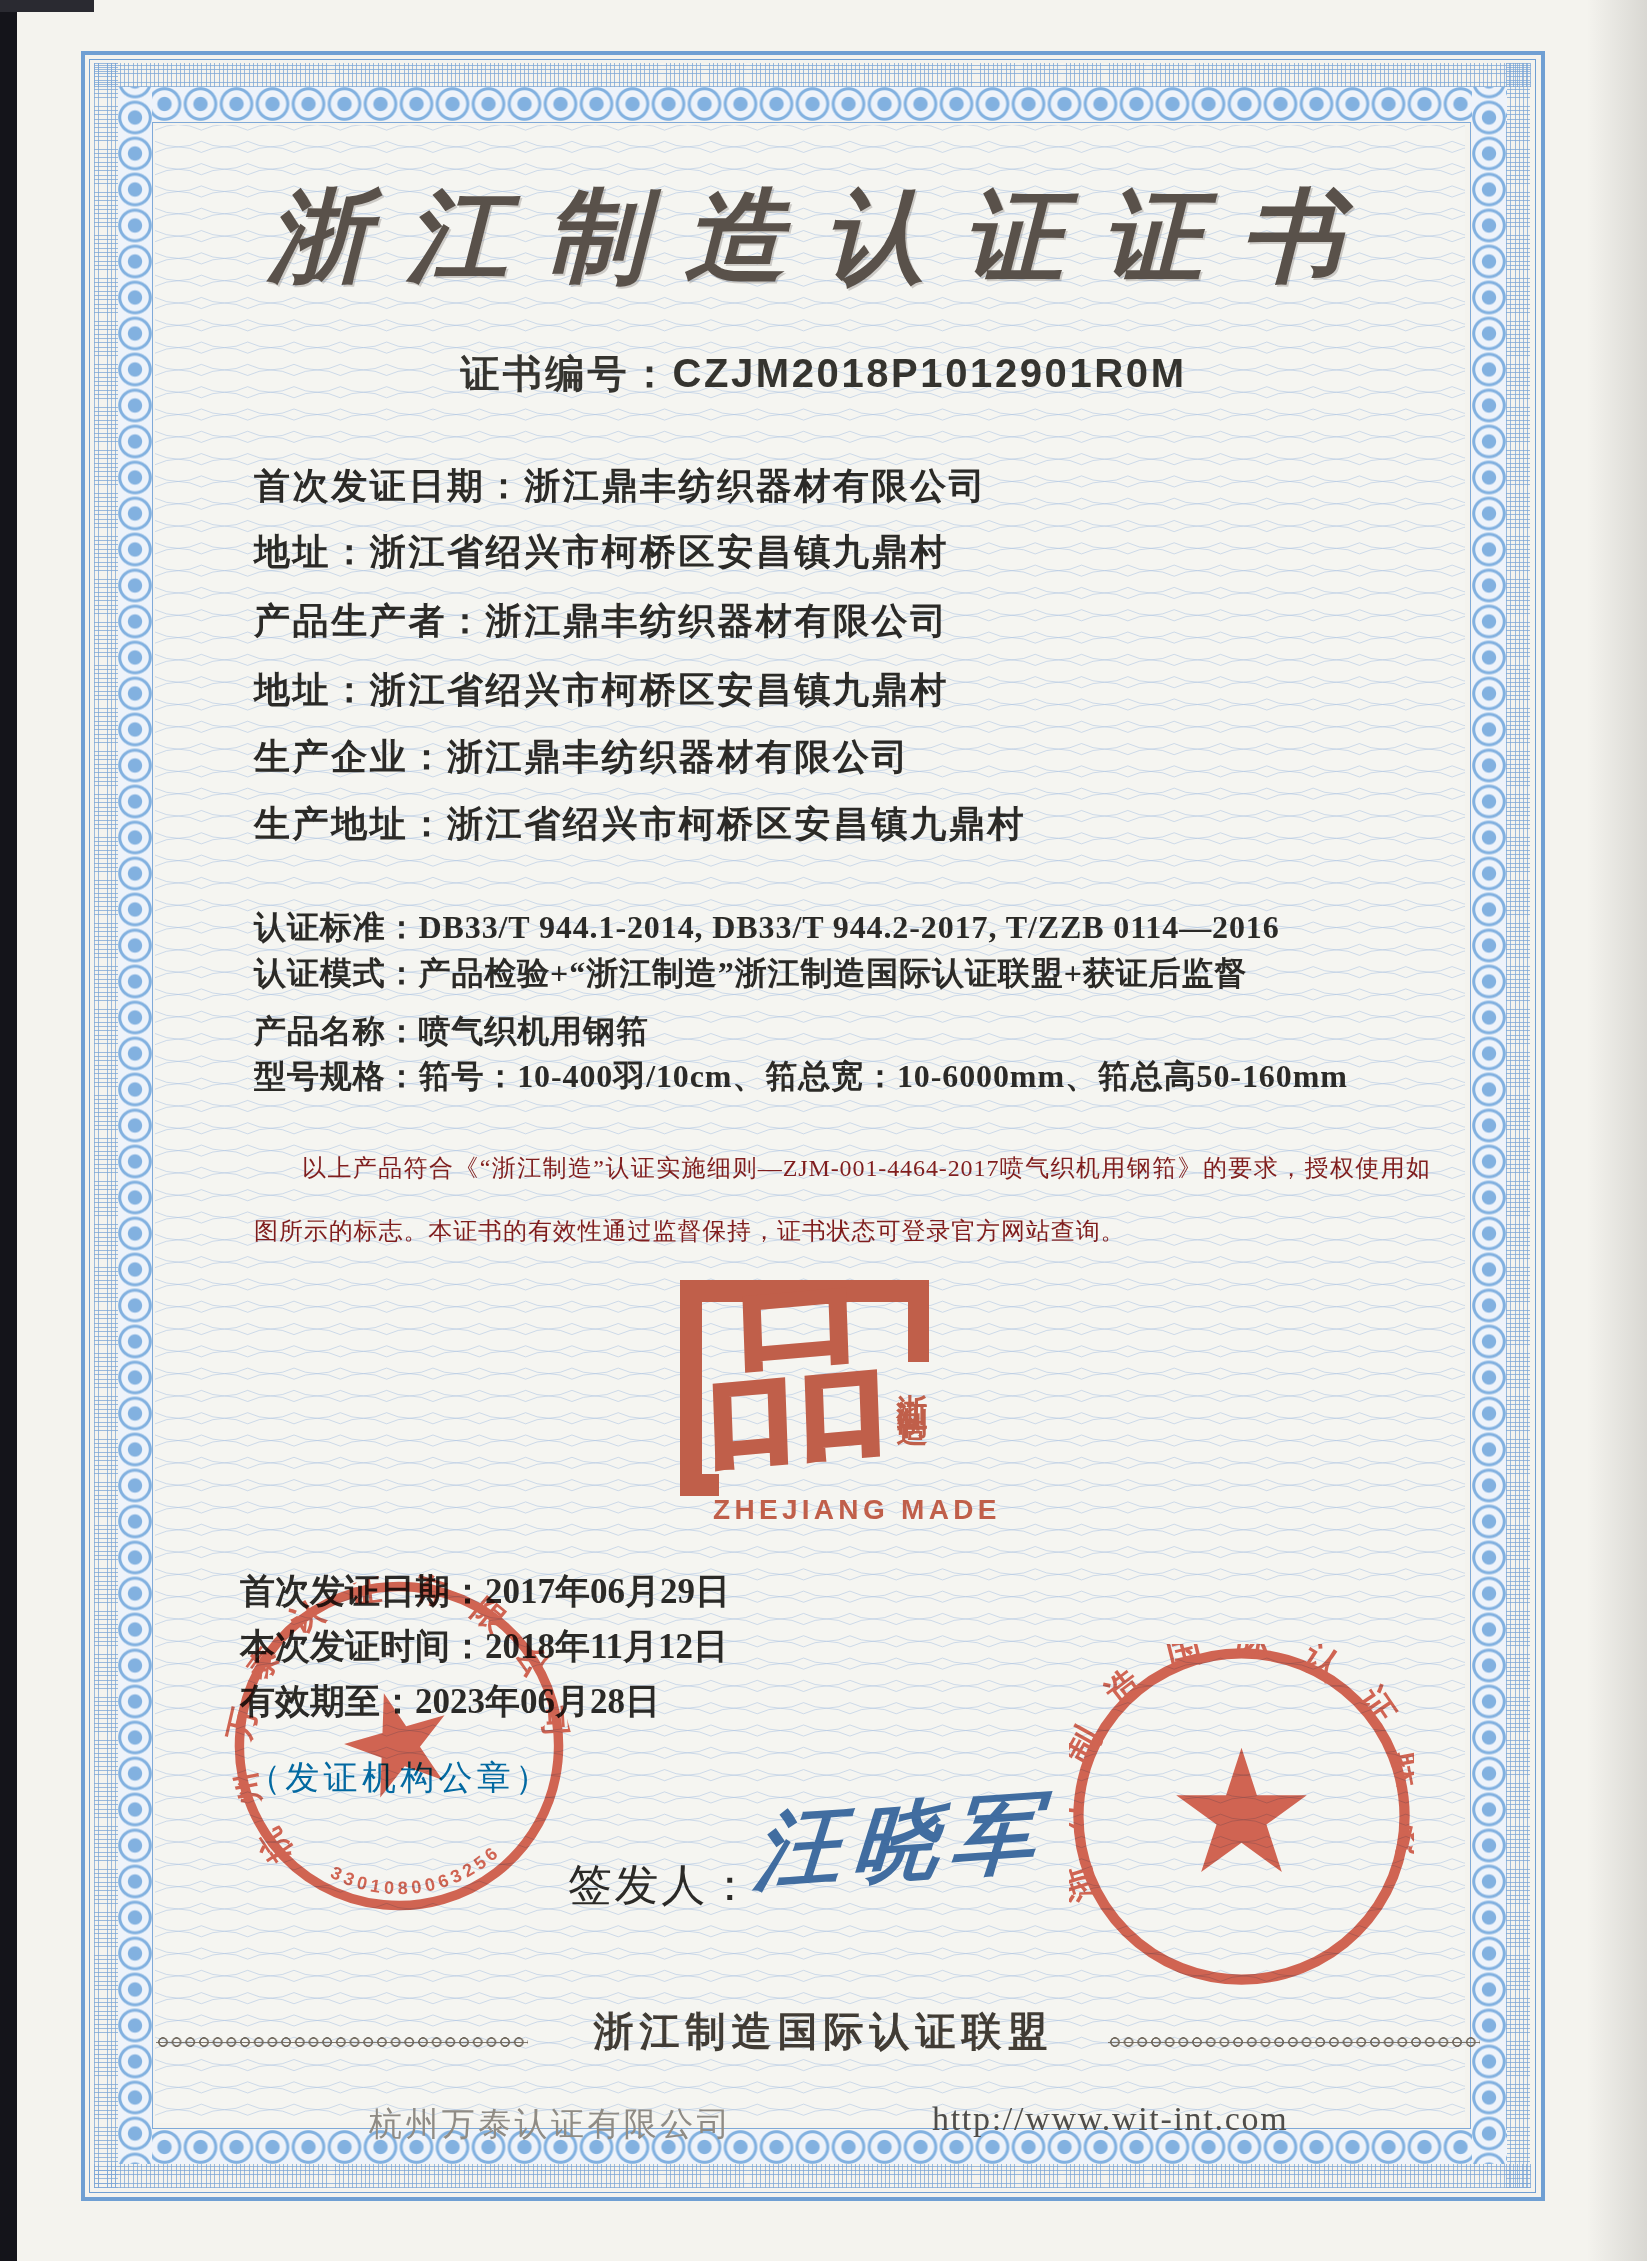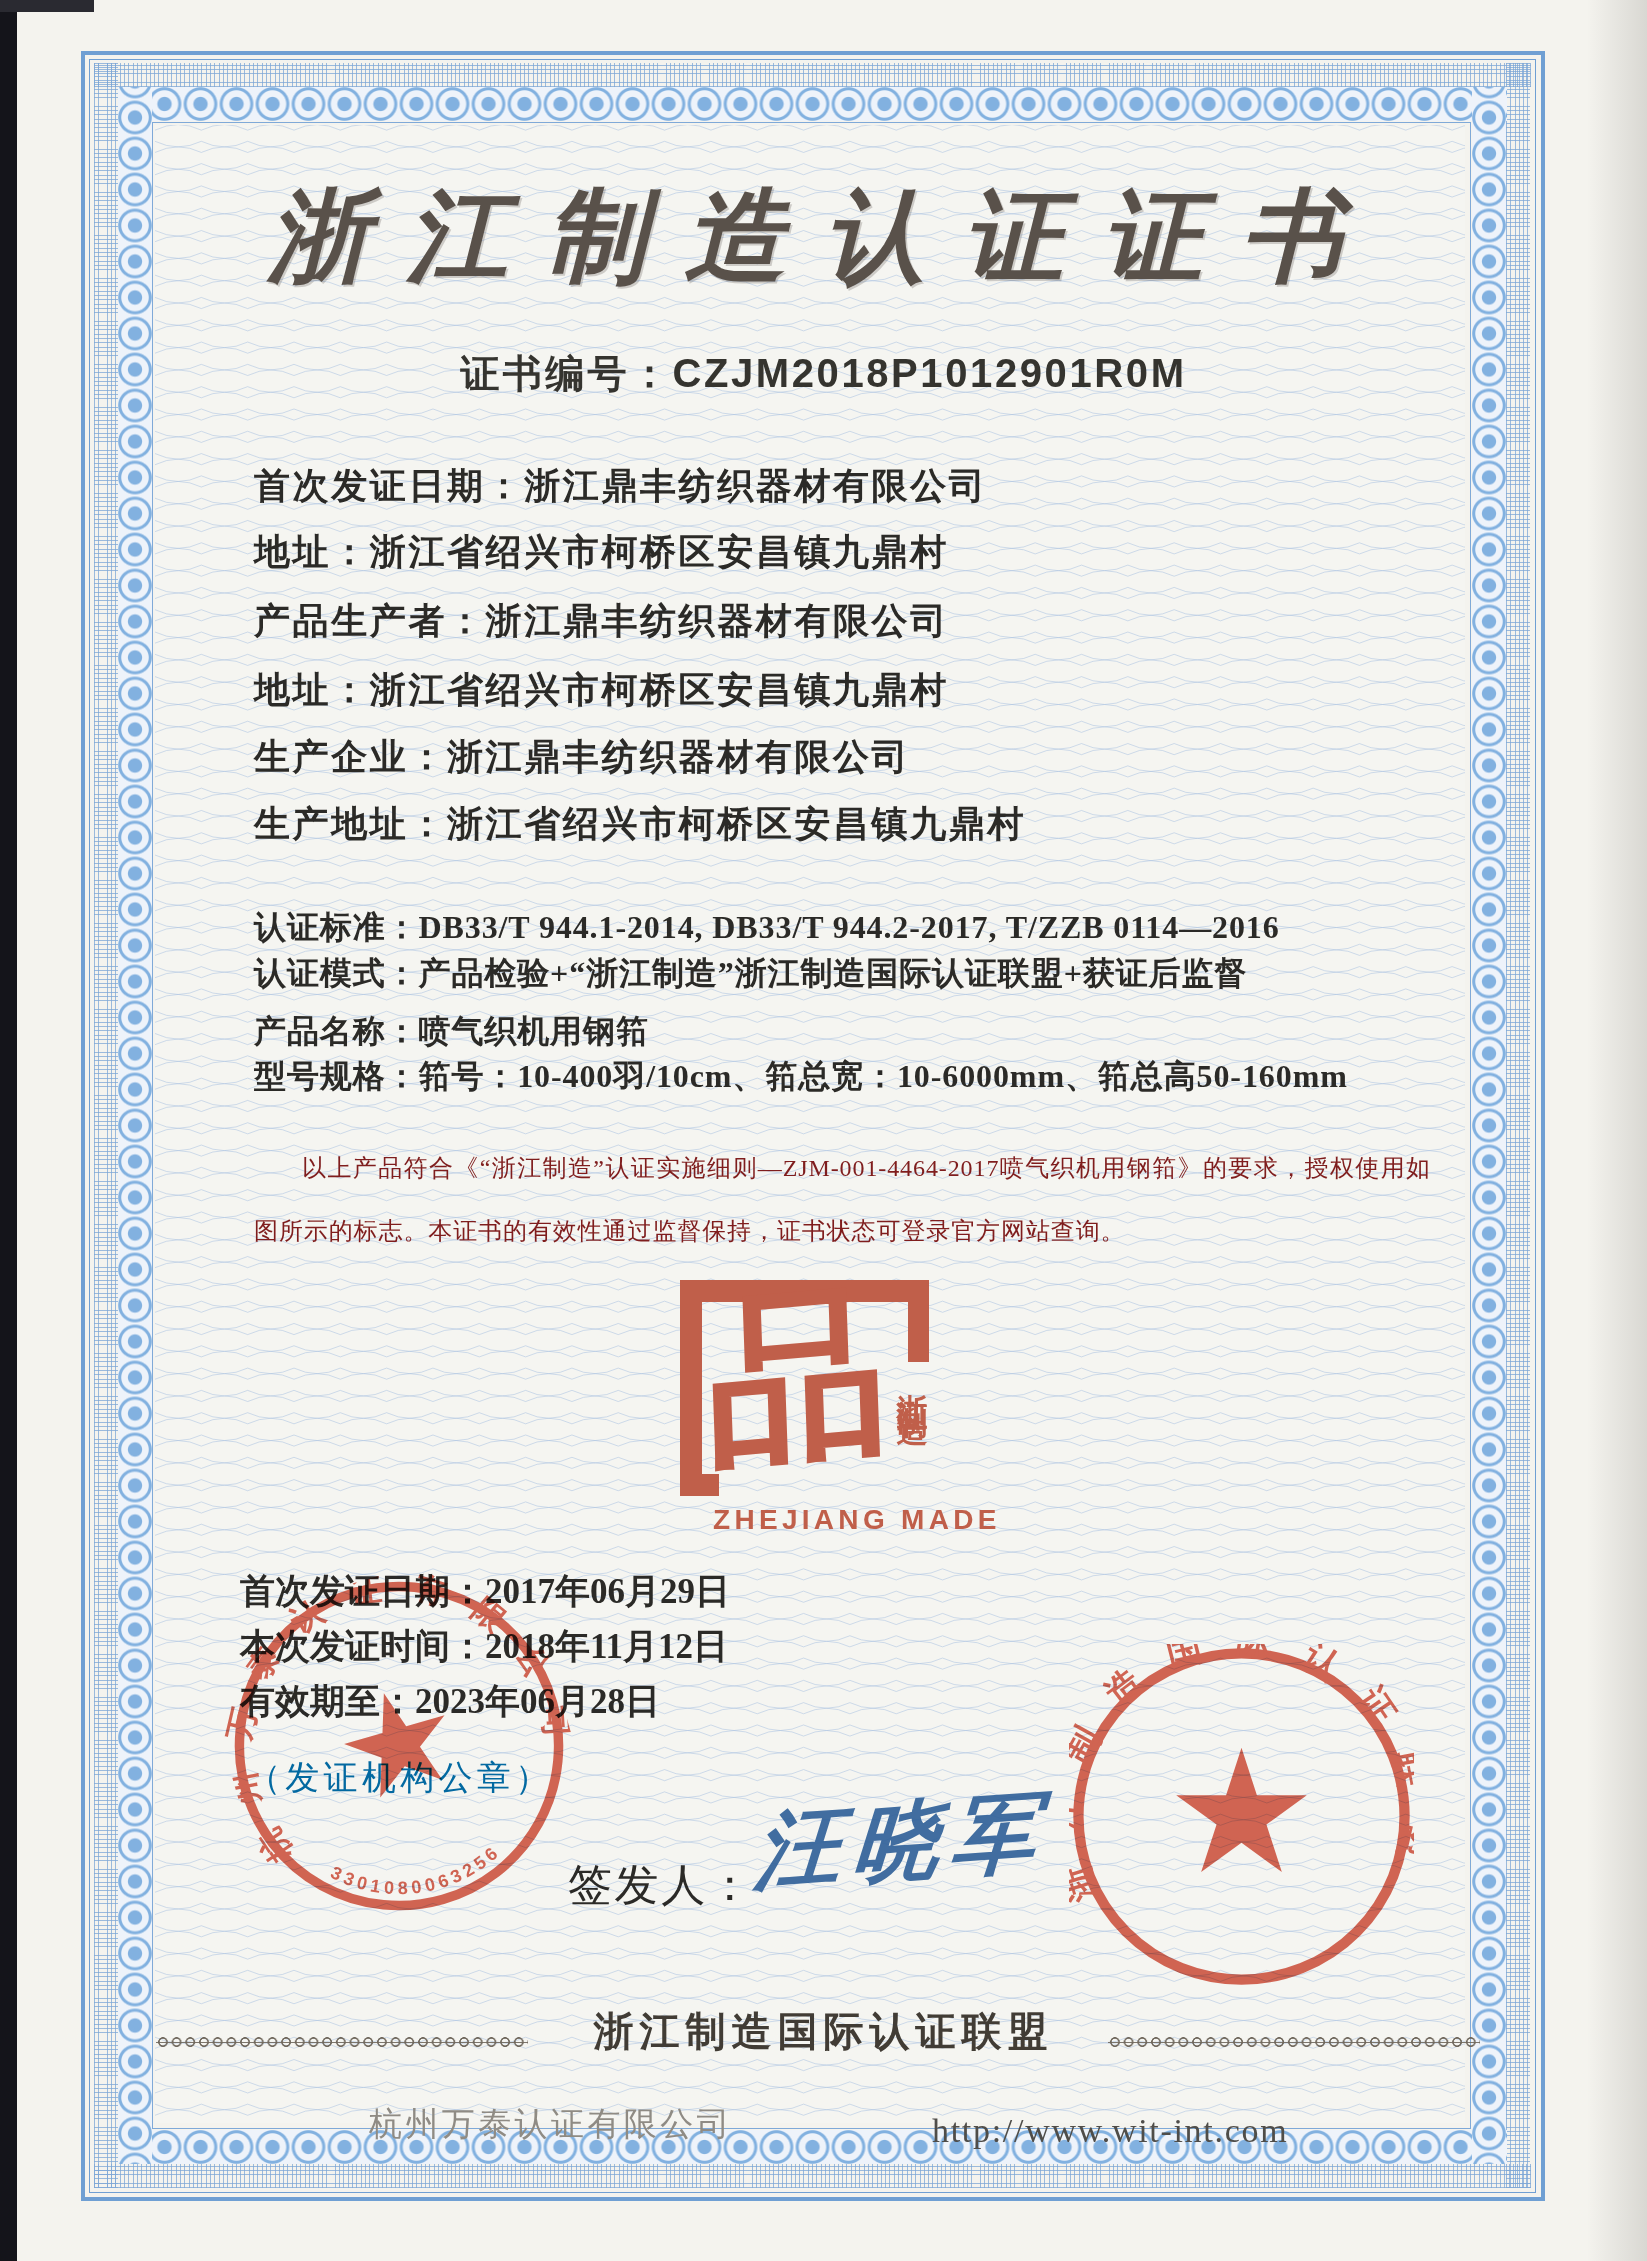--- a/index.html
+++ b/index.html
@@ -55,21 +55,21 @@
   .logo{position:absolute;left:680px;top:1280px;width:249px;height:244px;color:#c05f4a;}
   .logo .fr-top{position:absolute;left:0;top:0;width:249px;height:22px;background:#c05f4a;}
   .logo .fr-left{position:absolute;left:0;top:0;width:22px;height:216px;background:#c05f4a;}
   .logo .fr-right{position:absolute;right:0;top:0;width:20.6px;height:82px;background:#c05f4a;}
   .logo .fr-bottom{position:absolute;left:0;top:194px;width:39px;height:22px;background:#c05f4a;}
   .logo .glyph{position:absolute;left:26px;top:6.9px;font-size:182px;line-height:182px;font-weight:bold;
     transform:rotate(-5deg) skewX(-3deg);font-family:"Liberation Serif",serif;}
   .logo .vtext{position:absolute;right:-3.4px;top:89px;writing-mode:vertical-rl;font-size:31px;
     font-weight:bold;letter-spacing:6.9px;font-family:"Liberation Sans",sans-serif;}
   .logo .caption{position:absolute;left:33px;top:214px;font-size:28px;font-weight:bold;letter-spacing:4.3px;
-    font-family:"Liberation Sans",sans-serif;white-space:nowrap;margin-top:10px;}
+    font-family:"Liberation Sans",sans-serif;white-space:nowrap;}
 
   .date-line{font-size:35px;}
   .seal-note{position:absolute;left:247px;top:1755px;font-size:34px;letter-spacing:4.3px;color:#0369a1;}
   .sign-label{position:absolute;left:568px;top:1856px;font-size:44px;letter-spacing:2.6px;color:#2b2a27;}
   .signature{position:absolute;left:755px;top:1784px;font-size:86px;color:#2e5f98;opacity:.9;
     font-style:italic;font-weight:bold;transform:rotate(-4deg) skewX(-8deg);letter-spacing:12px;
     font-family:"DejaVu Serif",serif;white-space:nowrap;}
 
   .stamp{position:absolute;mix-blend-mode:multiply;opacity:.87;}
   .stamp text{fill:#d4513e;font-weight:bold;font-family:"Liberation Sans",sans-serif;}
@@ -79,21 +79,21 @@
   .banner{position:absolute;left:0;top:2004px;width:1647px;text-align:center;font-size:40px;
     font-weight:bold;color:#413c35;letter-spacing:6px;white-space:nowrap;}
   .scroll{position:absolute;top:2035px;height:13.7px;width:372px;
     background:
      radial-gradient(circle 6px at 6.9px 6.9px, rgba(0,0,0,0) 3px, #6f675c 3.6px 4.5px, rgba(0,0,0,0) 5.1px),
      linear-gradient(#6f675c,#6f675c);
     background-size:13.7px 13.7px,100% 0.9px;background-position:0 0,0 6.9px;background-repeat:repeat-x,no-repeat;}
   .scroll.left{left:156px;} .scroll.right{left:1108px;}
   .footer-company{position:absolute;left:369px;top:2102px;font-size:33px;letter-spacing:3.4px;color:#8f8b84;}
   .footer-url{position:absolute;left:932px;top:2100px;font-size:34px;letter-spacing:1.7px;color:#4f4d49;
-    font-family:"Liberation Serif",serif;margin-top:12px;}
+    font-family:"Liberation Serif",serif;}
 </style>
 </head>
 <body>
 
 <div class="frame-outer"></div>
 <div class="frame-line2"></div>
 <div class="hatch t"></div>
 <div class="hatch b"></div>
 <div class="hatch l"></div>
 <div class="hatch r"></div>

